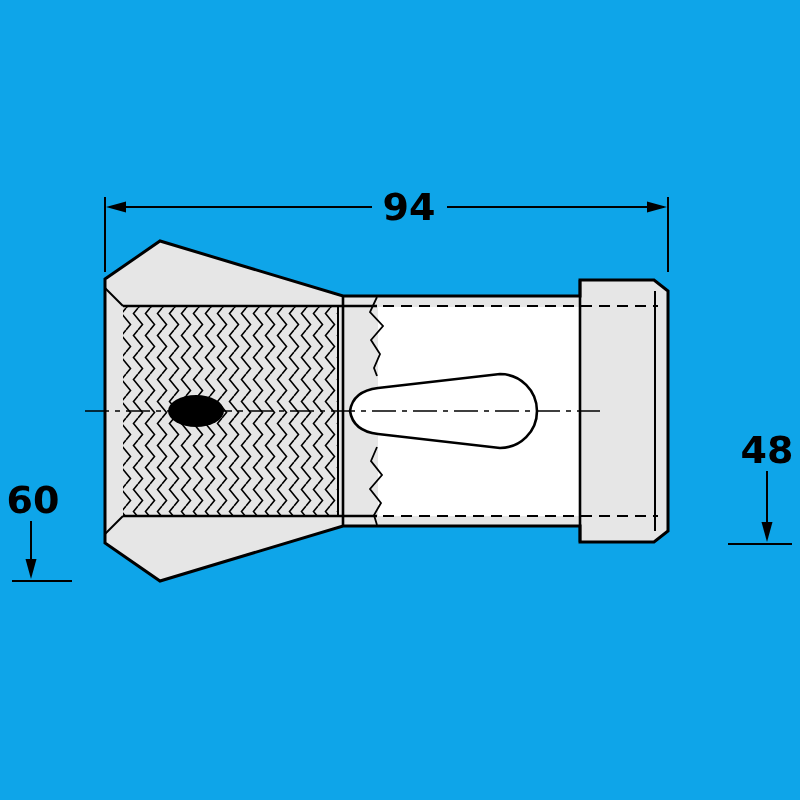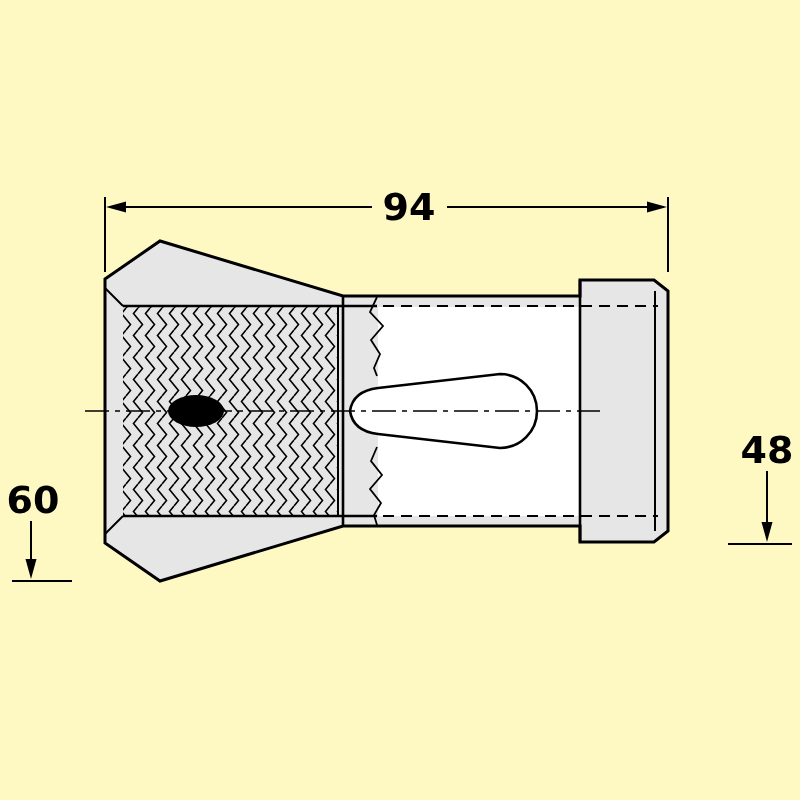--- a/index.html
+++ b/index.html
@@ -7,21 +7,21 @@
     padding:0;
     background:#ffffff;
     width:800px;
     height:800px;
     font-family:"DejaVu Sans", sans-serif;
   }
   .stage{
     position:relative;
     width:800px;
     height:800px;
-    background:#fef9c3;
+    background:#0ea5e9;
   }
   svg{display:block}
   .dim-text{
     font-family:"DejaVu Sans", sans-serif;
     font-weight:bold;
     font-size:38px;
     fill:#000000;
   }
 </style>
 </head>

